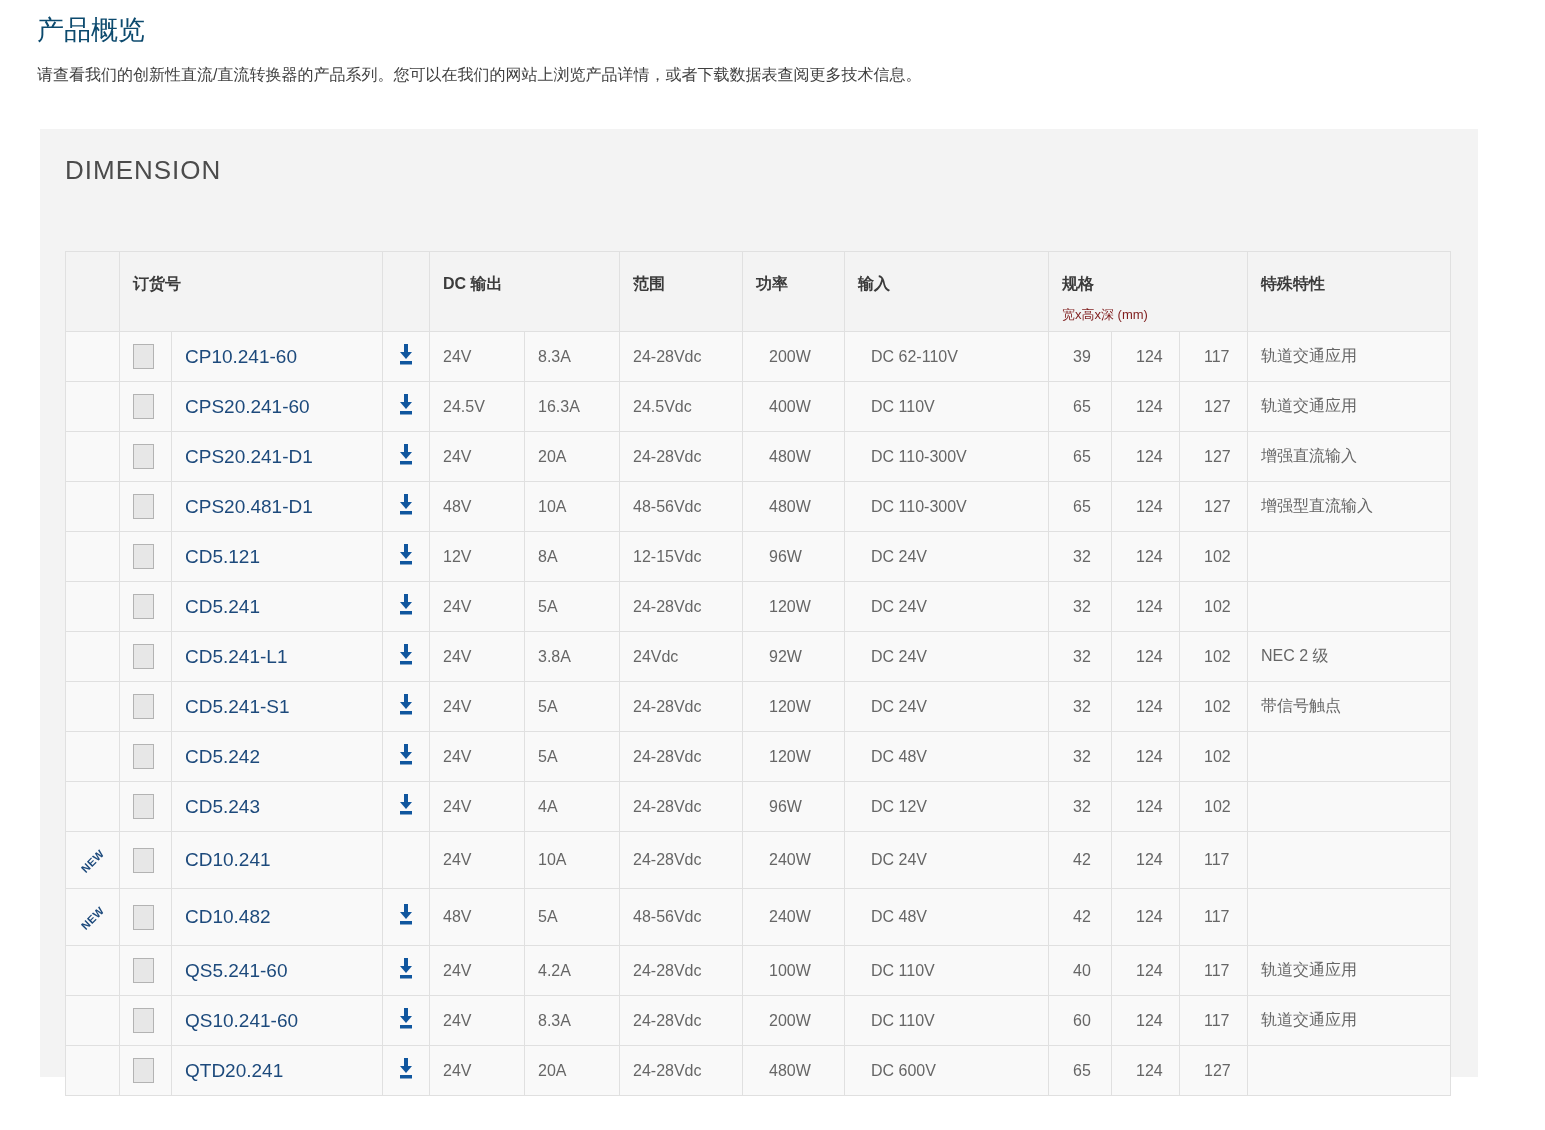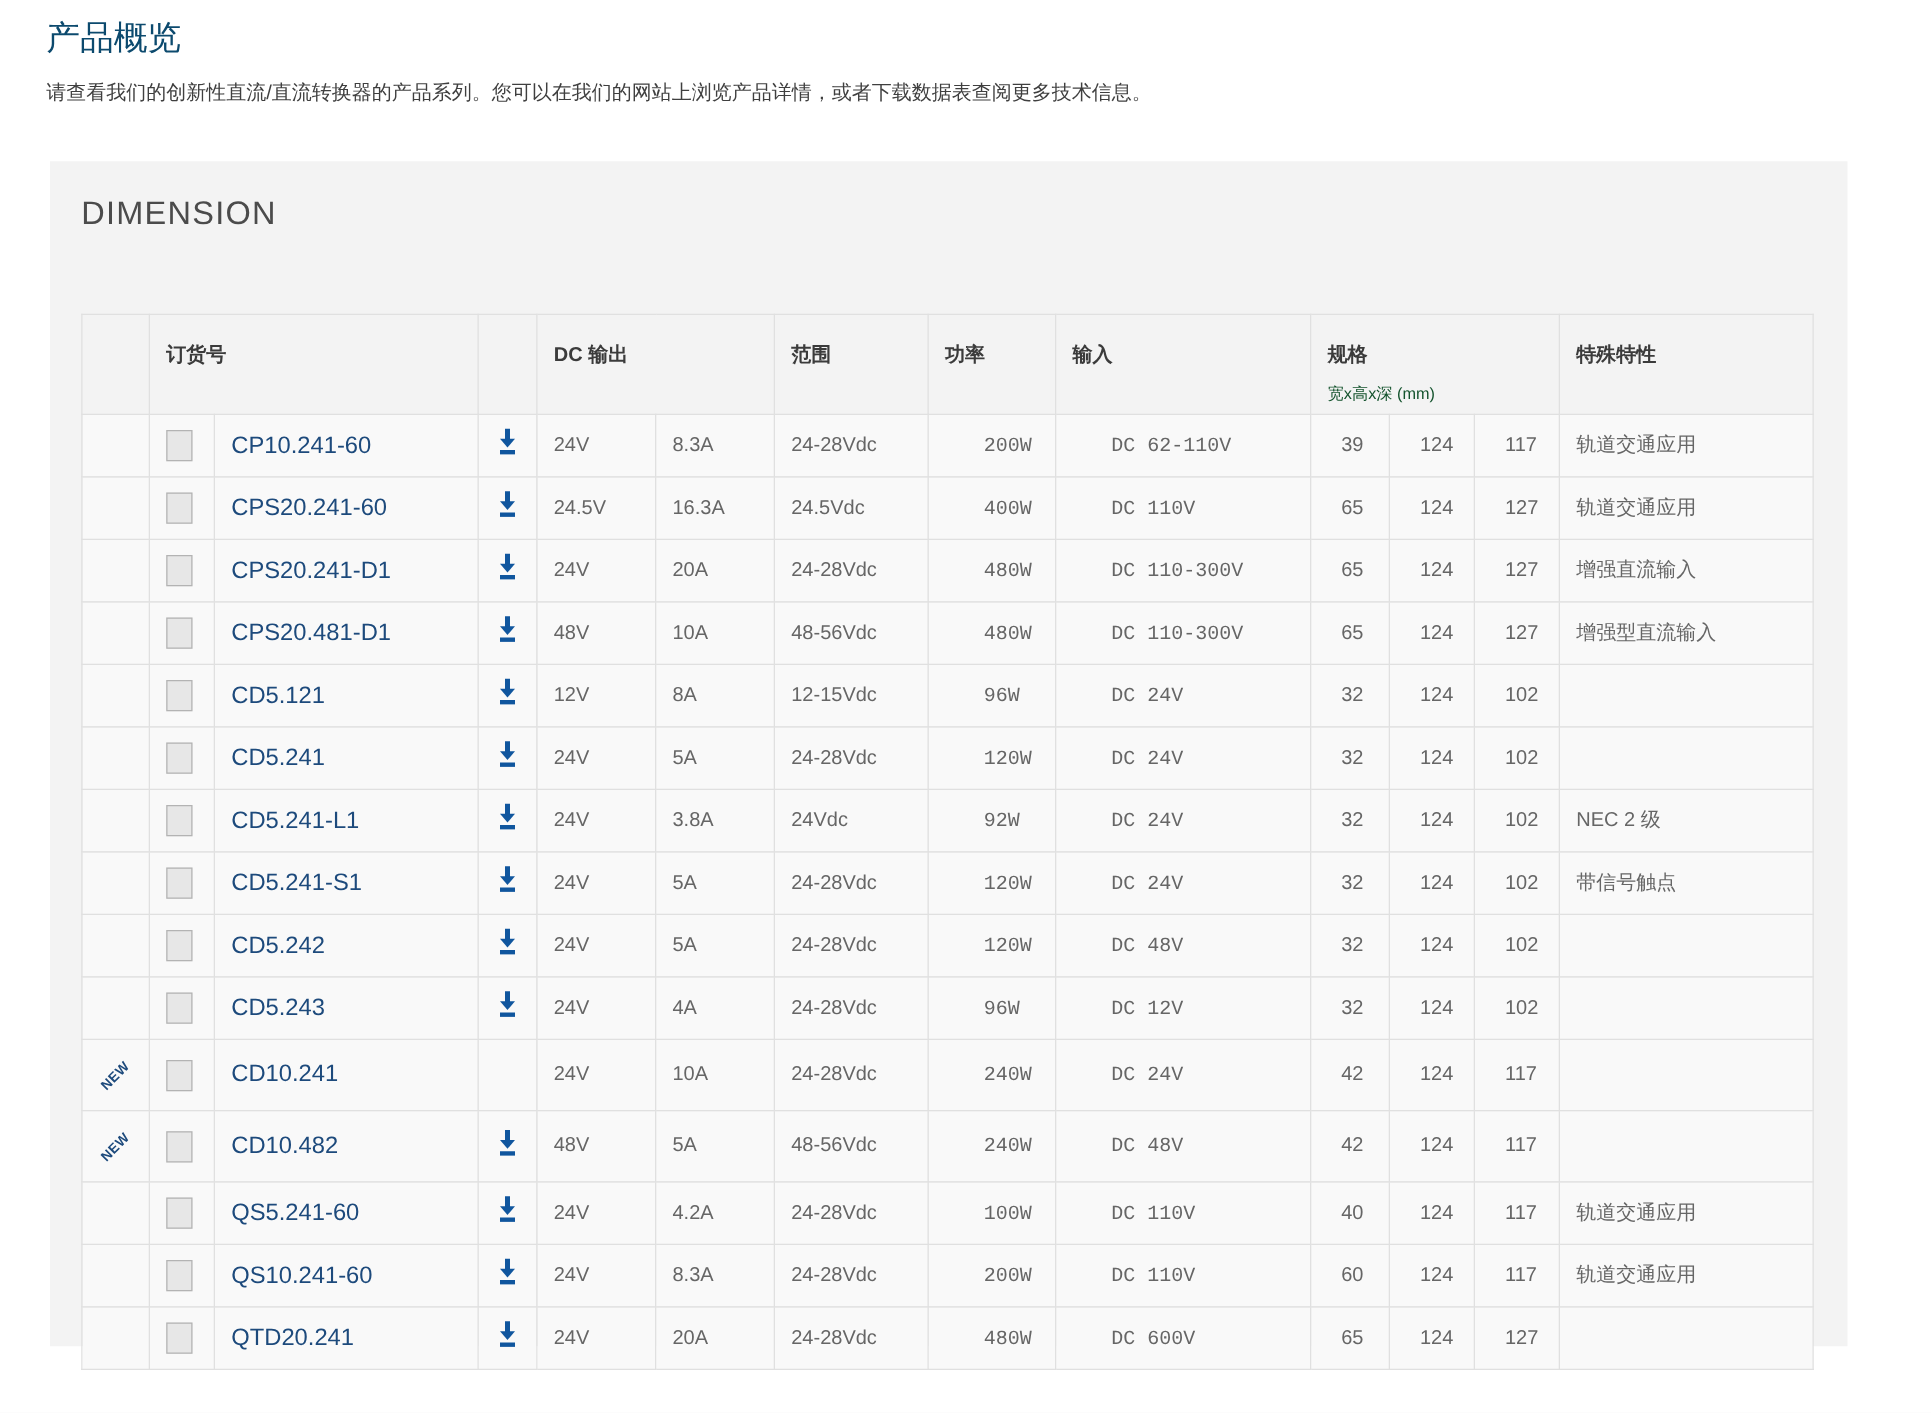--- a/index.html
+++ b/index.html
@@ -38,41 +38,41 @@
   .products th,.products td{
     border:1px solid var(--border-color);
     text-align:left;vertical-align:middle;
     overflow:hidden;white-space:nowrap;
   }
   .products thead tr{height:80px;}
   .products th{
     vertical-align:top;padding:22px 0 0 13px;
     font-size:16px;font-weight:bold;color:#3b3b3b;background:transparent;
   }
-  .spec-sub{font-size:13px;color:#14532d;font-weight:normal;margin-top:11px;}
+  .spec-sub{font-size:13px;color:#7f1d1d;font-weight:normal;margin-top:11px;}
   .products tbody tr{height:50px;}
   .products tbody tr.tall{height:57px;}
   .products td{background:var(--cell-bg);padding-left:13px;font-size:16px;color:#666;}
   td.new-cell{padding:0;text-align:center;}
   .new-badge{
     display:inline-block;transform:rotate(-45deg);
     font-size:11px;font-weight:bold;color:var(--link-color);letter-spacing:.5px;
   }
   .checkbox{
     display:block;width:21px;height:25px;
     background:#e7e7e7;border:1px solid #b3b3b3;cursor:pointer;
   }
   .product-link{
     color:var(--link-color);font-weight:normal;font-size:19px;
     text-decoration:none;cursor:pointer;
   }
   td.dl-cell{padding-left:0;text-align:center;}
   .dl-wrap{display:inline-block;width:18px;height:24px;cursor:pointer;}
   .dl-wrap svg{display:block;}
-  td.pad-lg{padding-left:44px;font-family:Liberation Mono, monospace;}
+  td.pad-lg{padding-left:26px;}
   td.dim-cell{padding-left:24px;}
 </style>
 </head>
 <body>
 
 <h1 class="page-title">产品概览</h1>
 <p class="intro">请查看我们的创新性直流/直流转换器的产品系列。您可以在我们的网站上浏览产品详情，或者下载数据表查阅更多技术信息。</p>
 
 <div class="panel">
   <h2 class="dimension-heading">DIMENSION</h2>

